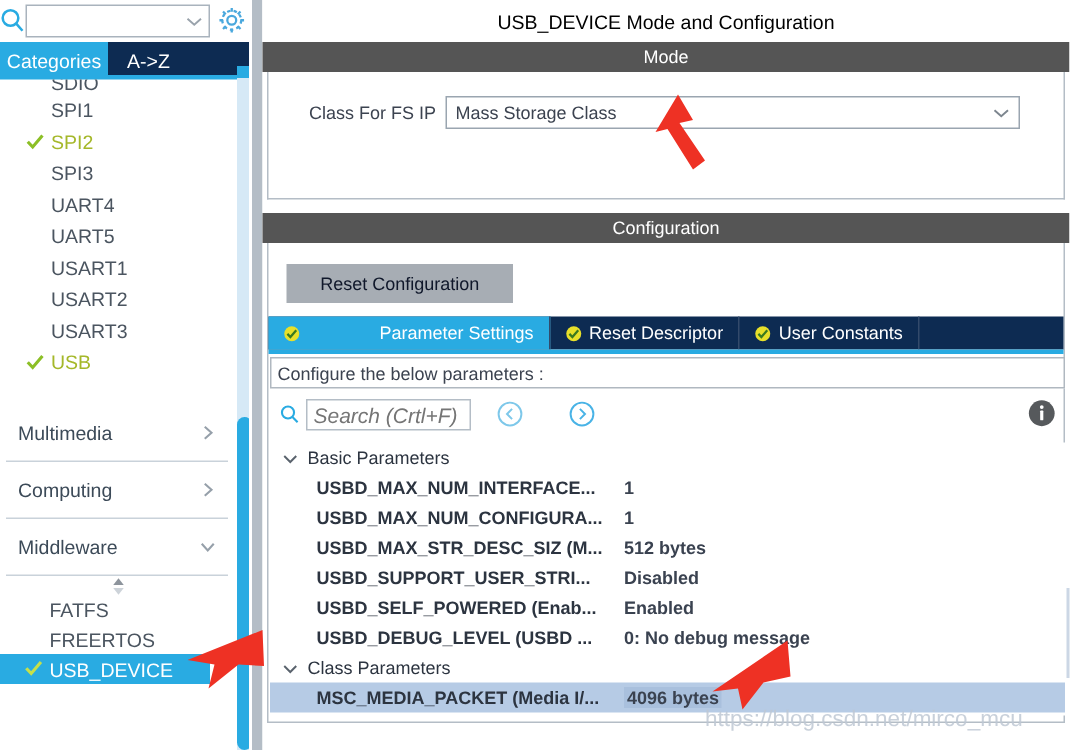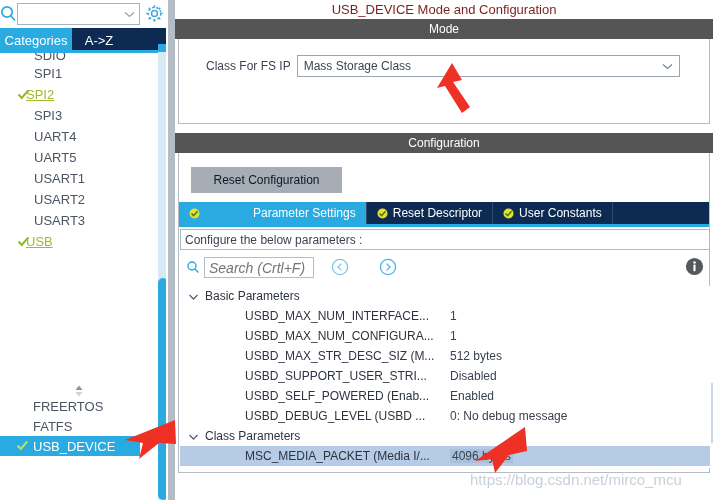--- a/index.html
+++ b/index.html
@@ -97,21 +97,21 @@
     font-size: 13px;
     color: #4b5560;
     cursor: pointer;
     white-space: nowrap;
   }
   .periph-row.enabled { color: #a5b82a; }
   .periph-row .tick {
     position: absolute; left: 17px; top: 4px;
     width: 13px; height: 13px;
   }
-  .periph-row.enabled { padding-left: 26px; text-decoration: underline; }
+  .periph-row.enabled { padding-left: 34px; }
   .periph-row.plain { padding-left: 34px; }
 
   
   #groups {
     position: absolute; left: 4px; top: 270px;
     width: 148px;
   }
   .group-row {
     position: relative;
     height: 38px;
@@ -182,23 +182,23 @@
     cursor: col-resize;
   }
 
   
   #right-panel {
     position: absolute; left: 175px; top: 0;
     width: 538px; height: 500px;
     background: #ffffff;
   }
   #panel-title {
-    height: 19px;
+    height: 28px;
     display: flex; align-items: center; justify-content: center;
-    font-size: 13px; color: #7f1d1d;
+    font-size: 13px; color: #000000;
     background: #fff;
   }
   .section-bar {
     height: 20px;
     background: #555555;
     color: #ffffff;
     font-size: 12px;
     display: flex; align-items: center; justify-content: center;
   }
   #mode-box {
@@ -334,21 +334,21 @@
     color: #2c3440;
     cursor: pointer;
     white-space: nowrap;
   }
   .tree-row.group { padding-left: 8px; }
   .tree-row.group .gchev2 {
     width: 11px; height: 11px;
     margin-right: 6px;
     flex: 0 0 auto;
   }
-  .tree-row.leaf { padding-left: 65px; }
+  .tree-row.leaf { padding-left: 31px; font-weight: bold; }
   .tree-row.leaf .pname {
     width: 205px;
     overflow: hidden;
     flex: 0 0 auto;
   }
   .tree-row.leaf .pval {
     color: #3a4250;
   }
   .tree-row.selected {
     background: #b6cbe5;
@@ -455,32 +455,52 @@
           <span>USART3</span>
         </div>
         <div class="periph-row enabled">
           <svg class="tick" viewBox="0 0 13 13">
             <polyline points="1.5,6.5 4.8,10 11.3,2.4" fill="none" stroke="#8cbf26" stroke-width="2.1"></polyline>
           </svg>
           <span>USB</span>
         </div>
       </div>
 
+    <div id="groups">
+        <div class="group-row">
+          <span class="gname">Multimedia</span>
+          <svg class="gchev" viewBox="0 0 11 11">
+            <polyline points="3.5,1.5 8,5.5 3.5,9.5" fill="none" stroke="#96a0aa" stroke-width="1.4"></polyline>
+          </svg>
+        </div>
+        <div class="group-row">
+          <span class="gname">Computing</span>
+          <svg class="gchev" viewBox="0 0 11 11">
+            <polyline points="3.5,1.5 8,5.5 3.5,9.5" fill="none" stroke="#96a0aa" stroke-width="1.4"></polyline>
+          </svg>
+        </div>
+        <div class="group-row">
+          <span class="gname">Middleware</span>
+          <svg class="gchev" viewBox="0 0 11 11">
+            <polyline points="1.5,3.5 5.5,8 9.5,3.5" fill="none" stroke="#96a0aa" stroke-width="1.4"></polyline>
+          </svg>
+        </div>
+      </div>
 
     <svg id="mw-scroll-glyph" viewBox="0 0 18 12">
       <polygon points="9,0.5 12.5,5 5.5,5" fill="#8d949c"></polygon>
       <polygon points="9,11.5 12.5,7 5.5,7" fill="#cdd3d9"></polygon>
     </svg>
 
     <div id="mw-list">
         <div class="mw-row">
+          <span>FATFS</span>
+        </div>
+        <div class="mw-row">
           <span>FREERTOS</span>
-        </div>
-        <div class="mw-row">
-          <span>FATFS</span>
         </div>
         <div class="mw-row selected">
           <svg class="tick" viewBox="0 0 13 13">
             <polyline points="1.5,6.5 4.8,10 11.3,2.4" fill="none" stroke="#c5e04a" stroke-width="2.1"></polyline>
           </svg>
           <span>USB_DEVICE</span>
         </div>
       </div>
 
     <div id="left-scroll-top-cap"></div>

